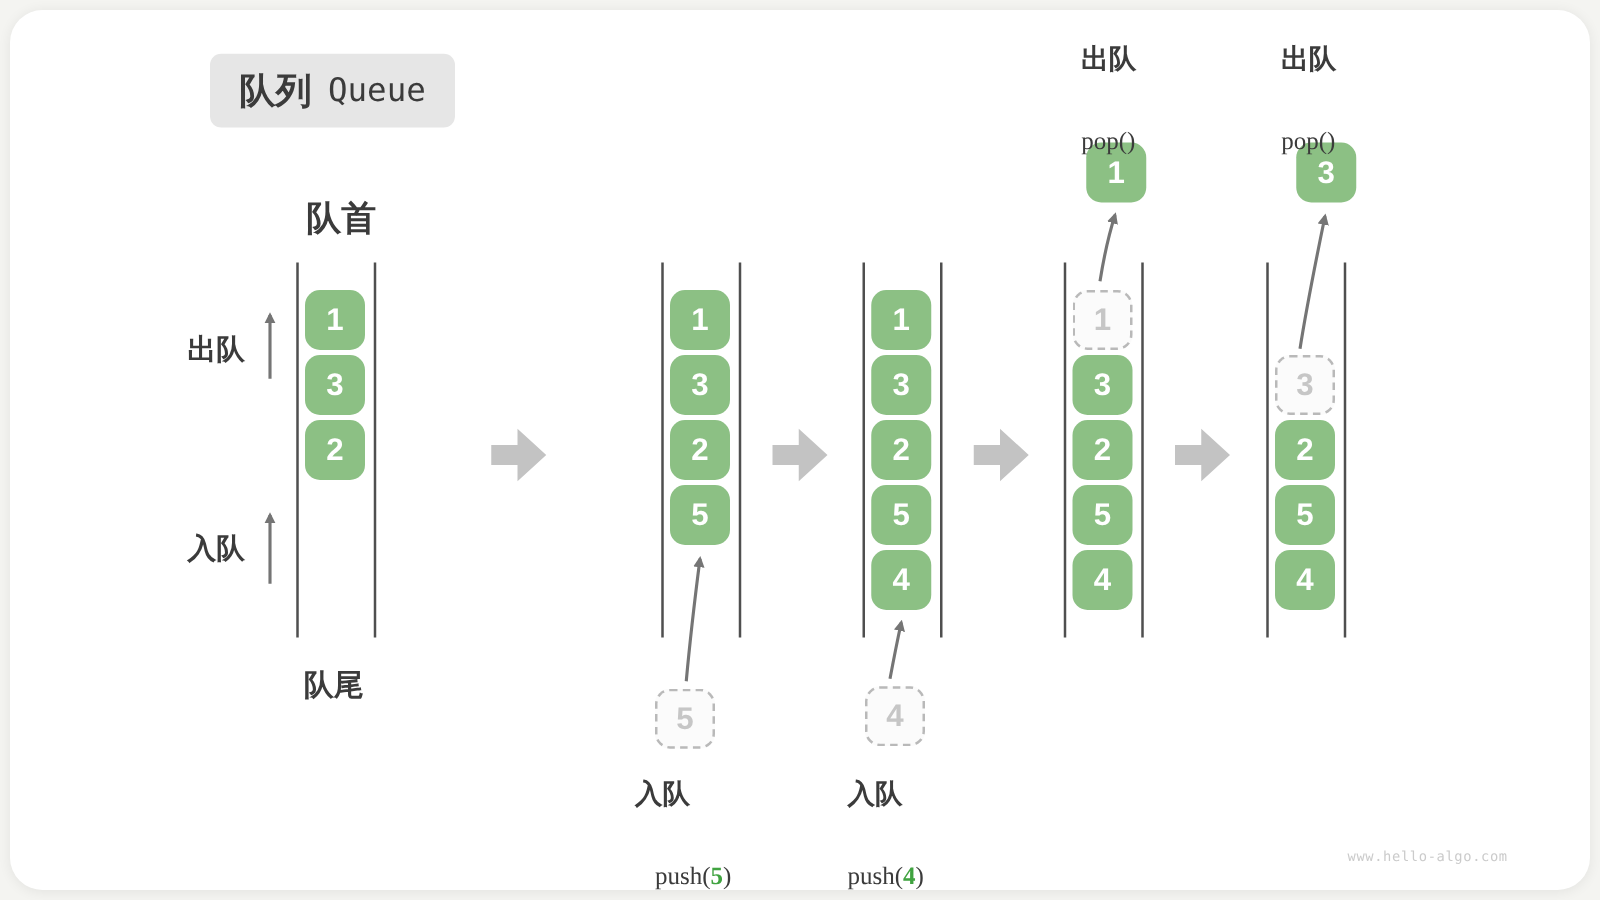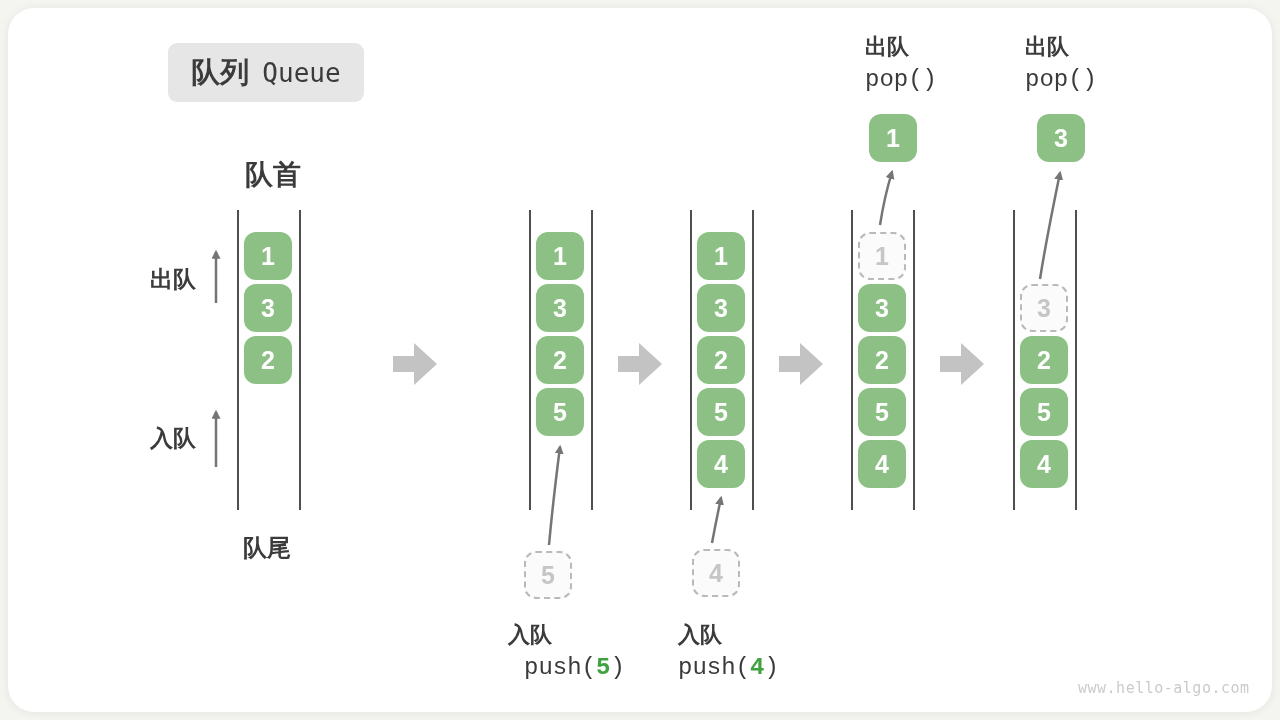--- a/index.html
+++ b/index.html
@@ -21,25 +21,25 @@
   .title-zh{font-size:29px;font-weight:bold;color:var(--text-dark);}
   .title-en{font-family:"DejaVu Sans Mono",monospace;font-size:26px;color:var(--text-dark);}
   .lbl{position:absolute;font-weight:bold;font-size:23px;color:var(--text-dark);white-space:nowrap;}
   .wall{position:absolute;top:210px;height:300px;width:2px;background:var(--line-dark);}
   .cell{position:absolute;width:48px;height:48px;border-radius:12px;box-sizing:border-box;
     display:flex;align-items:center;justify-content:center;font-size:25px;font-weight:bold;}
   .cell.solid{background:var(--box-green);color:#ffffff;}
   .cell.dashed{background:var(--dashed-bg);border:2px dashed var(--dashed-border);
     color:var(--dashed-text);font-weight:600;}
   .op-zh{position:absolute;font-size:22px;font-weight:bold;color:var(--text-dark);white-space:nowrap;}
-  .op-fn{position:absolute;font-family:Liberation Mono, monospace;font-size:24px;
-    color:var(--text-dark);white-space:nowrap;}
+  .op-fn{position:absolute;font-family:Liberation Serif, serif;font-size:20px;
+    color:var(--text-dark);white-space:nowrap;margin-top:36px;}
   .op-fn .arg{color:var(--digit-green);font-weight:bold;}
   .watermark{position:absolute;left:1078px;top:679px;font-family:"DejaVu Sans Mono",monospace;
-    font-size:15px;color:var(--watermark);letter-spacing:0.5px;}
+    font-size:11px;color:var(--watermark);letter-spacing:0.5px;}
   svg.overlay{position:absolute;left:0;top:0;pointer-events:none;}
 </style>
 </head>
 <body>
 
 <div class="canvas">
   <div class="card"></div>
 
   <div id="diagram">
 

